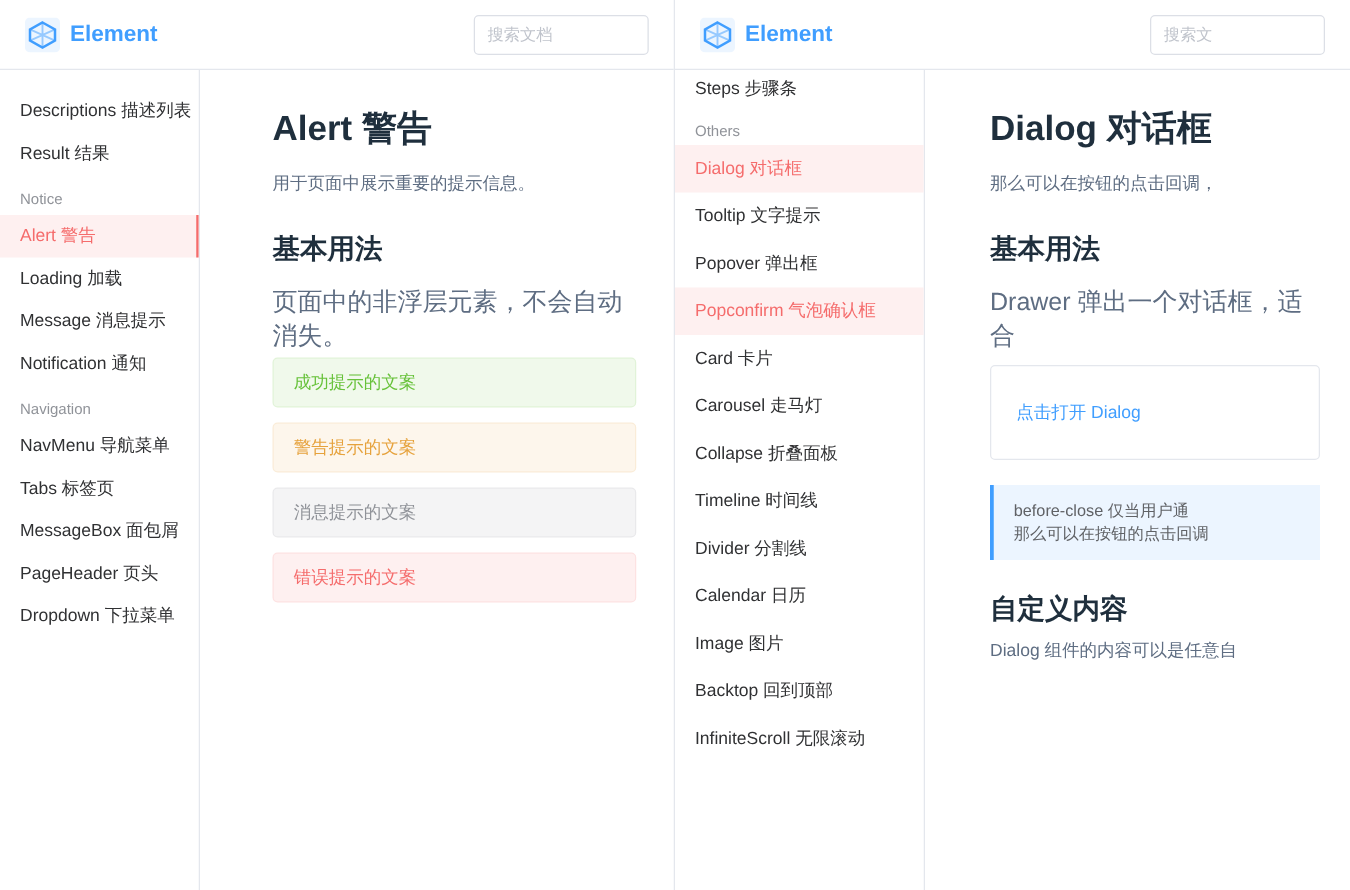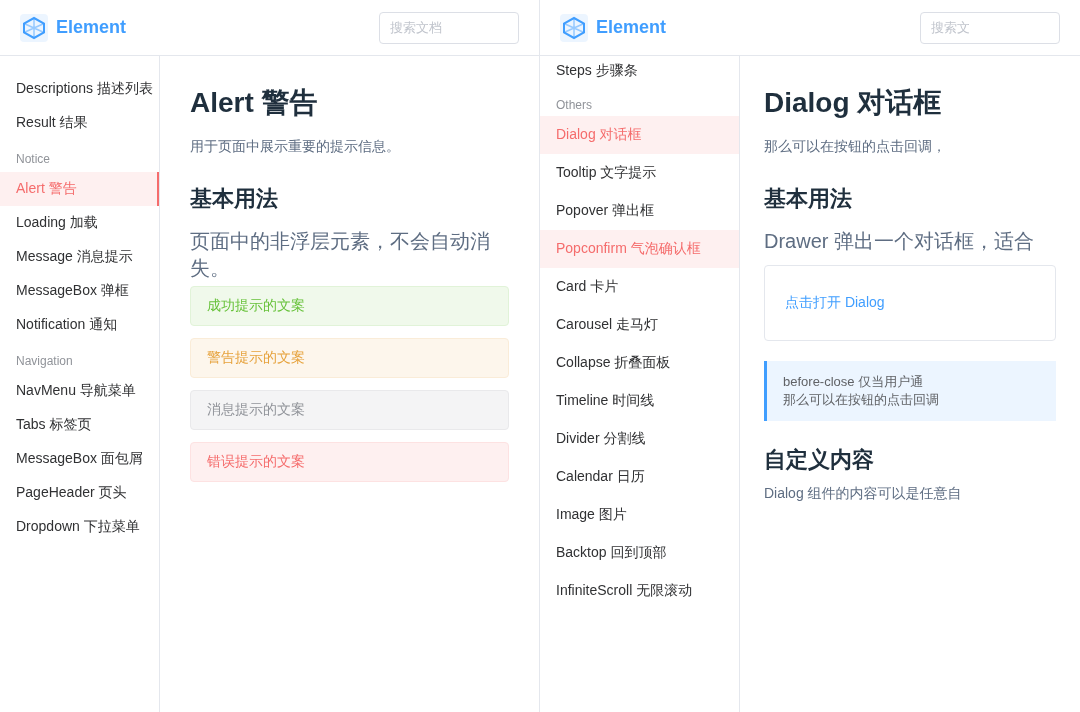--- a/index.html
+++ b/index.html
@@ -106,20 +106,21 @@
     
     .panel-wrapper {
       display: flex;
       flex-direction: column;
       width: 100%;
     }
 
     .panel-body {
       display: flex;
       flex: 1;
+      gap: 28px;
     }
 
     
     .page-title {
       font-size: 28px;
       font-weight: 600;
       color: #1f2f3d;
       margin-bottom: 16px;
       margin-top: 4px;
     }
@@ -297,21 +298,20 @@
 
       <div class="sidebar">
         <div class="sidebar-item">Descriptions 描述列表</div>
         <div class="sidebar-item">Result 结果</div>
 
         <div class="sidebar-category">Notice</div>
 
         <div class="sidebar-item active">Alert 警告</div>
         <div class="sidebar-item">Loading 加载</div>
         <div class="sidebar-item">Message 消息提示</div>
-        <div class="sidebar-item">MessageBox 弹框</div>
         <div class="sidebar-item">Notification 通知</div>
 
         <div class="sidebar-category">Navigation</div>
 
         <div class="sidebar-item">NavMenu 导航菜单</div>
         <div class="sidebar-item">Tabs 标签页</div>
         <div class="sidebar-item">MessageBox 面包屑</div>
         <div class="sidebar-item">PageHeader 页头</div>
         <div class="sidebar-item">Dropdown 下拉菜单</div>
       </div>

